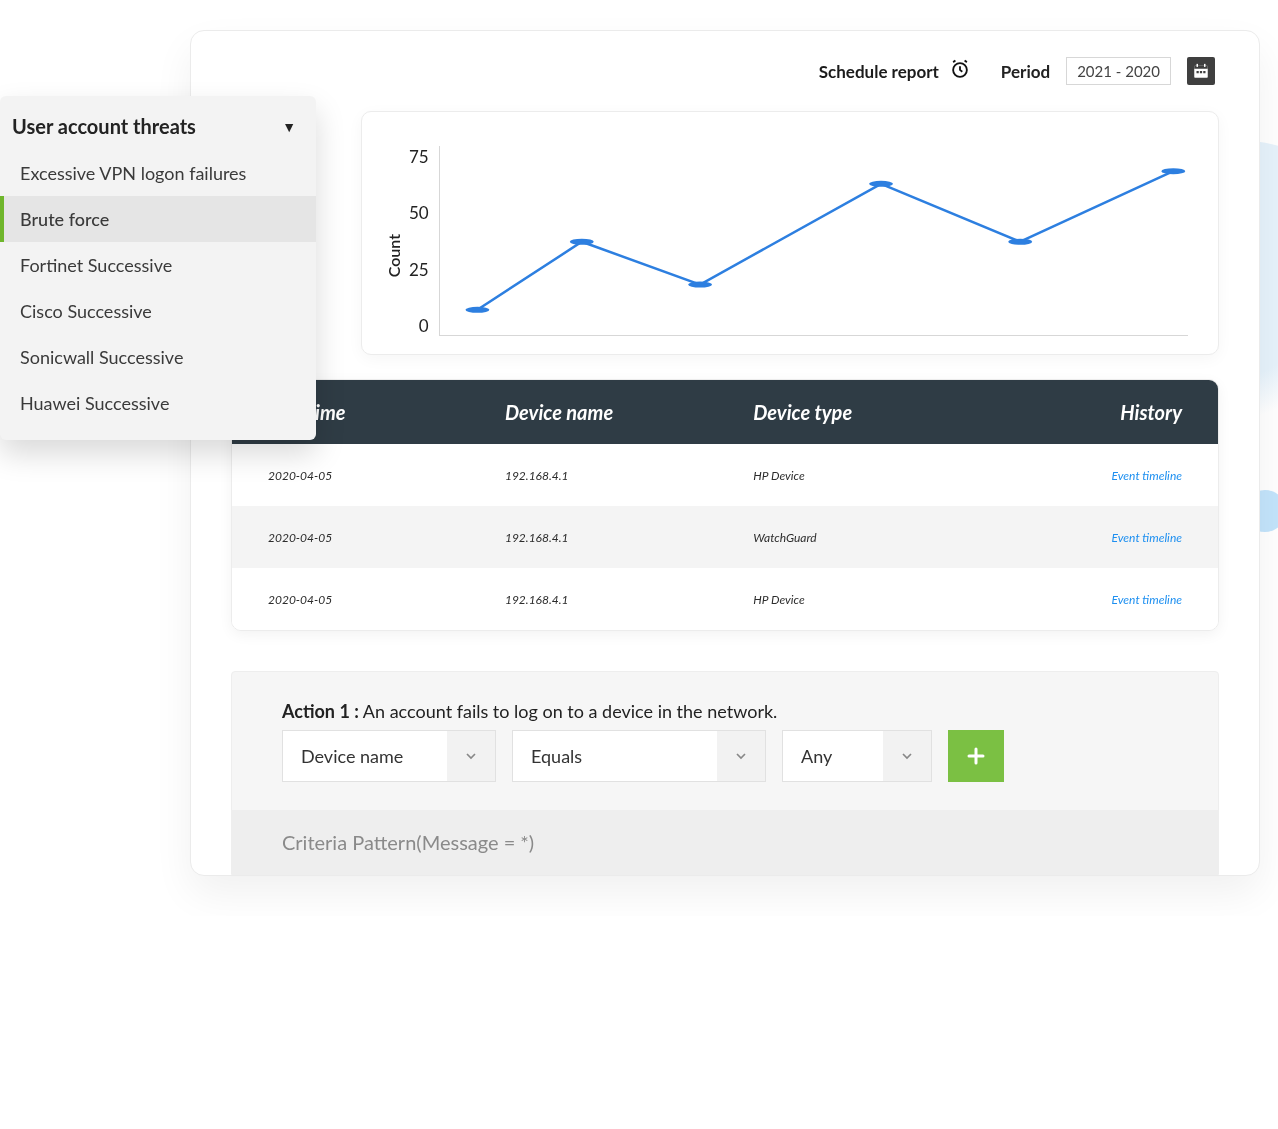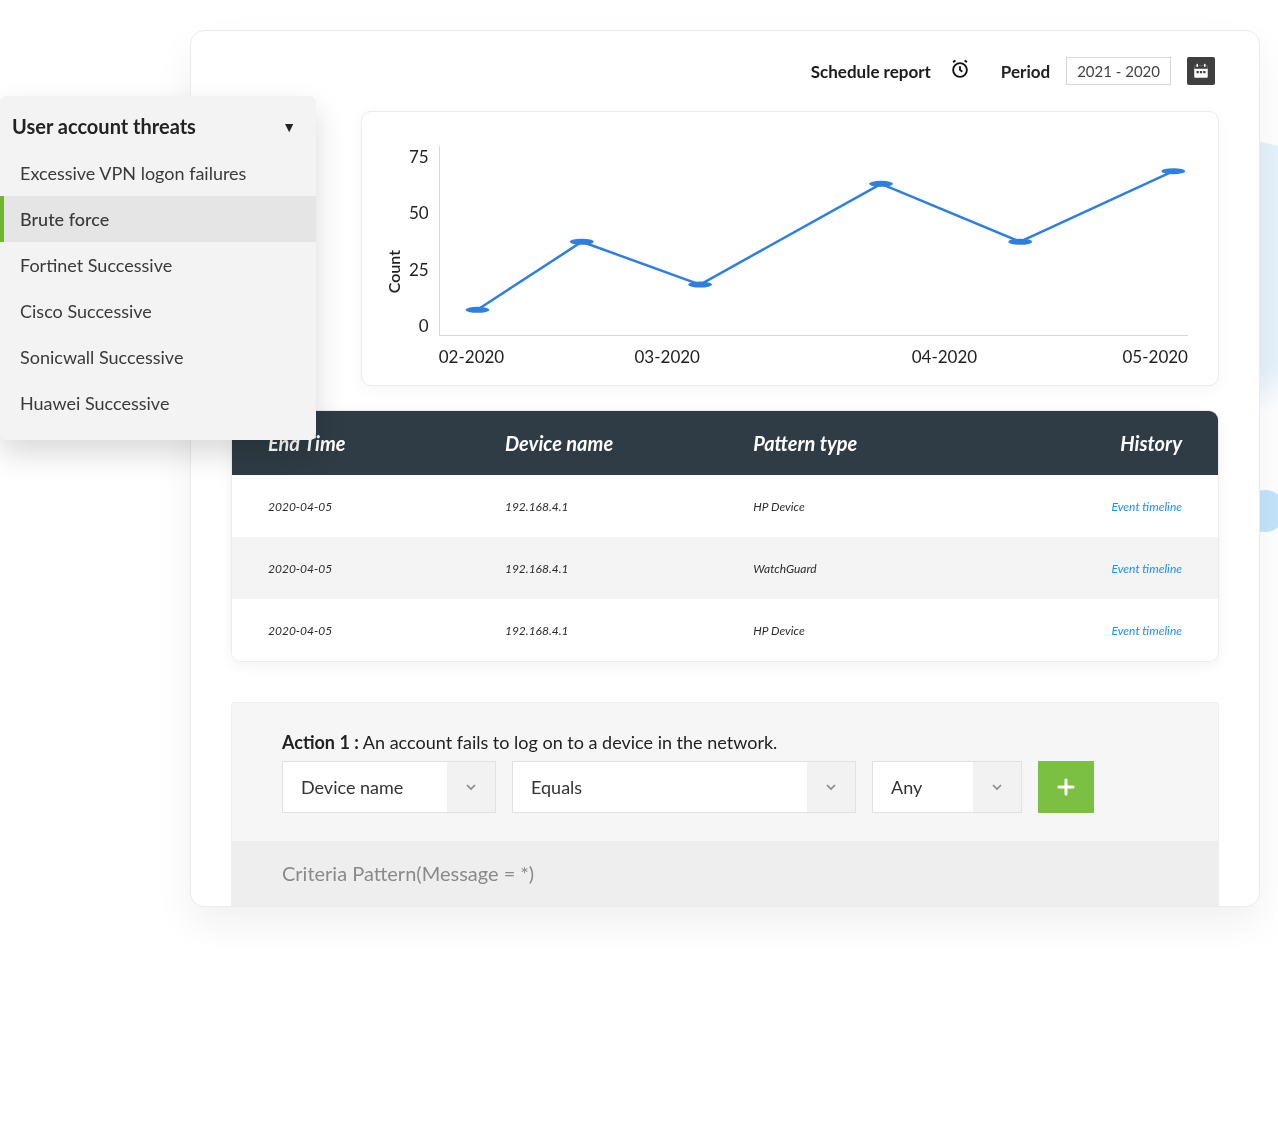--- a/index.html
+++ b/index.html
@@ -80,21 +80,21 @@
     display: flex;
     justify-content: flex-end;
     align-items: center;
     gap: 30px;
     height: 80px;
     padding-right: 4px;
   }
   .schedule-report {
     display: flex;
     align-items: center;
-    gap: 18px;
+    gap: 10px;
     font-weight: 700;
     font-size: 17px;
     color: #1b1b1b;
   }
   .alarm-icon { width: 22px; height: 22px; }
   .period-group {
     display: flex;
     align-items: center;
     gap: 16px;
     font-size: 17px;
@@ -224,21 +224,21 @@
   .select .sel-caret {
     width: 48px;
     height: 100%;
     background: #f2f2f2;
     display: flex;
     align-items: center;
     justify-content: center;
     color: #777;
   }
   .sel-1 { width: 214px; }
-  .sel-2 { width: 344px; justify-content: space-between; }
+  .sel-2 { width: 254px; justify-content: space-between; }
   .sel-3 { width: 150px; }
   .add-btn {
     width: 56px;
     background: #7bc043;
     display: flex;
     align-items: center;
     justify-content: center;
     cursor: pointer;
   }
   .add-btn svg { width: 24px; height: 24px; stroke: #fff; }
@@ -318,35 +318,29 @@
             <svg id="chart-svg" viewBox="0 0 100 100" preserveAspectRatio="none">
                 <path d="M5,86.66666666666667 L18.95,50.666666666666664 L34.760000000000005,73.33333333333333 L58.94,20 L77.54,50.666666666666664 L98,13.333333333333329 " fill="none" stroke="#2d7fe0" stroke-width="0.9" vector-effect="non-scaling-stroke" style="stroke-width: 2.5px;"></path>
                 <circle cx="5" cy="86.66666666666667" r="1.6" fill="#2d7fe0" vector-effect="non-scaling-stroke"></circle>
                 <circle cx="18.95" cy="50.666666666666664" r="1.6" fill="#2d7fe0" vector-effect="non-scaling-stroke"></circle>
                 <circle cx="34.760000000000005" cy="73.33333333333333" r="1.6" fill="#2d7fe0" vector-effect="non-scaling-stroke"></circle>
                 <circle cx="58.94" cy="20" r="1.6" fill="#2d7fe0" vector-effect="non-scaling-stroke"></circle>
                 <circle cx="77.54" cy="50.666666666666664" r="1.6" fill="#2d7fe0" vector-effect="non-scaling-stroke"></circle>
                 <circle cx="98" cy="13.333333333333329" r="1.6" fill="#2d7fe0" vector-effect="non-scaling-stroke"></circle>
               </svg>
           </div>
-          <div class="xaxis" id="xaxis">
-              <span style="width: 12%; text-align: left;">02-2020</span>
-              <span style="width: 37%;">03-2020</span>
-              <span style="width: 37%;">04-2020</span>
-              <span style="width: 14%; text-align: right;">05-2020</span>
-            </div>
         </div>
       </div>
     </div>
 
     <div class="data-table">
       <div class="thead">
         <div>End Time</div>
         <div>Device name</div>
-        <div>Pattern type</div>
+        <div>Device type</div>
         <div class="th-history">History</div>
       </div>
       <div id="tbody">
           <div class="trow">
             <div>2020-04-05</div>
             <div>192.168.4.1</div>
             <div>HP Device</div>
             <div class="event-link">Event timeline</div>
           </div>
           <div class="trow">

